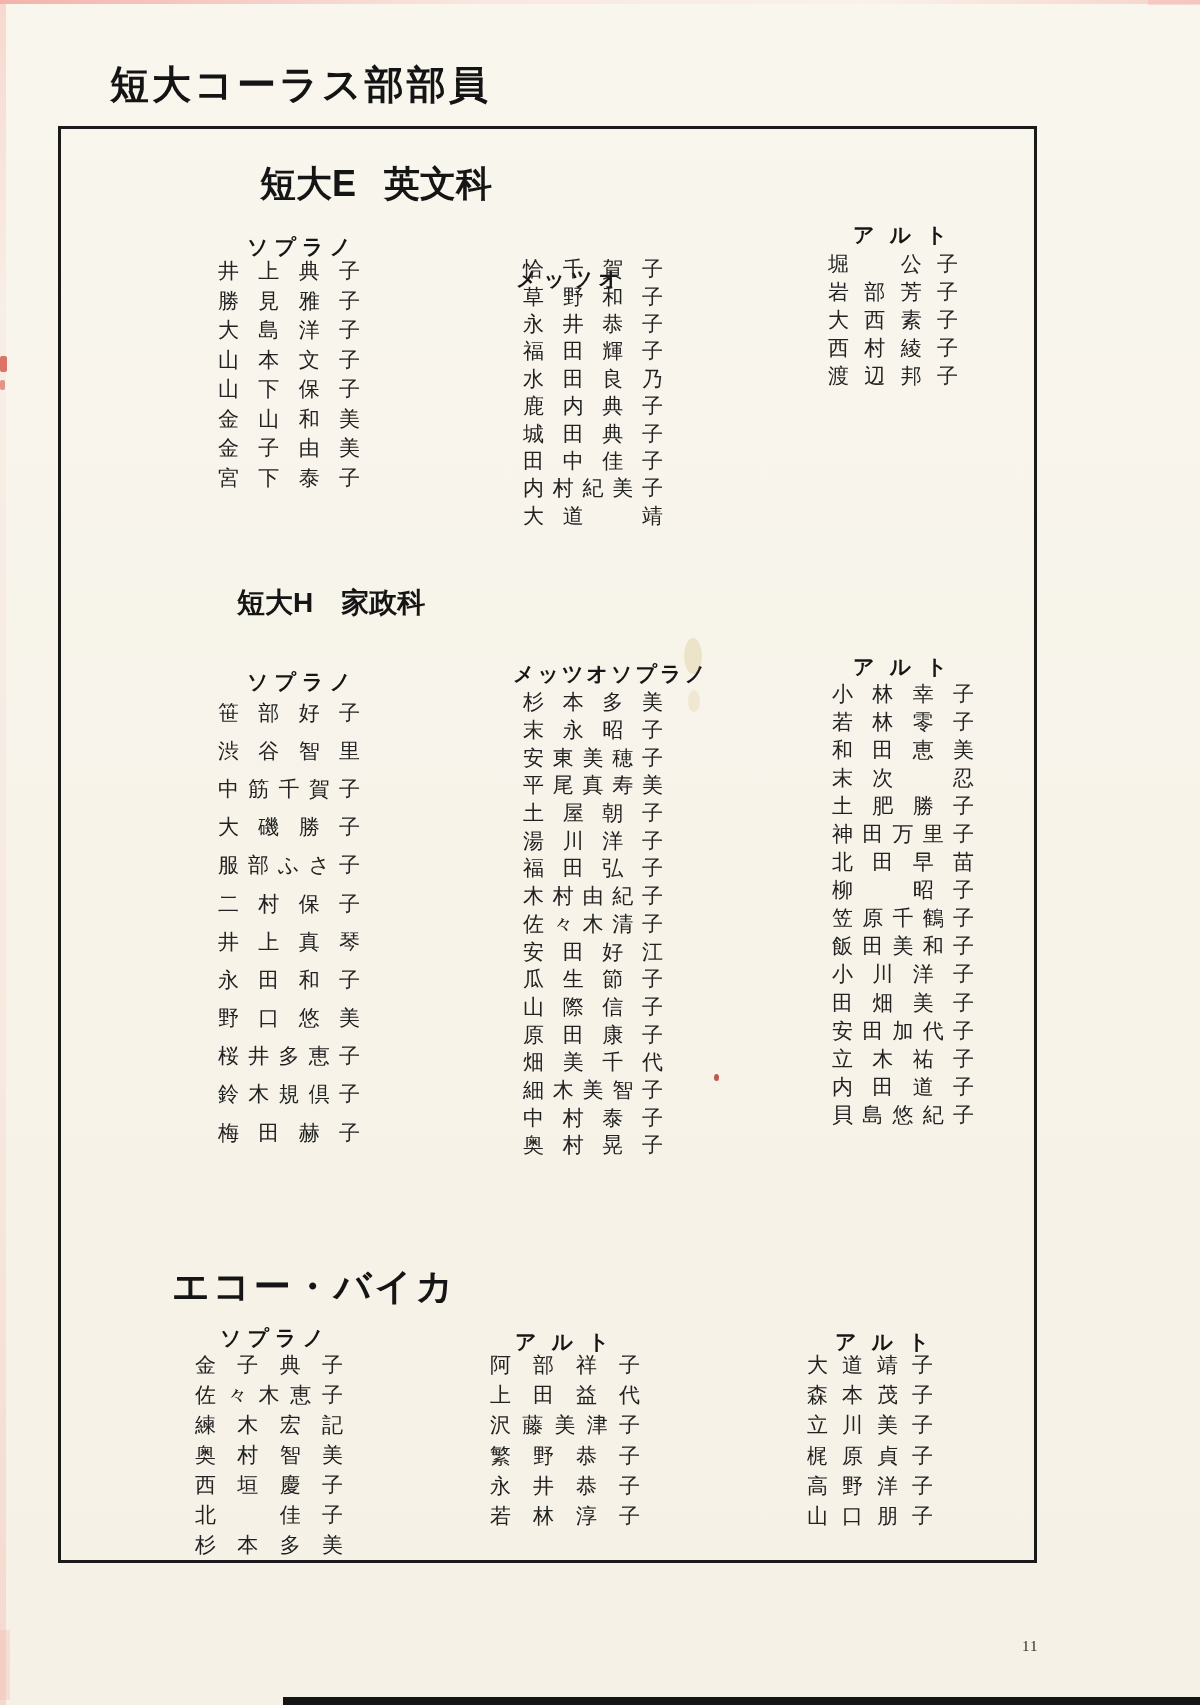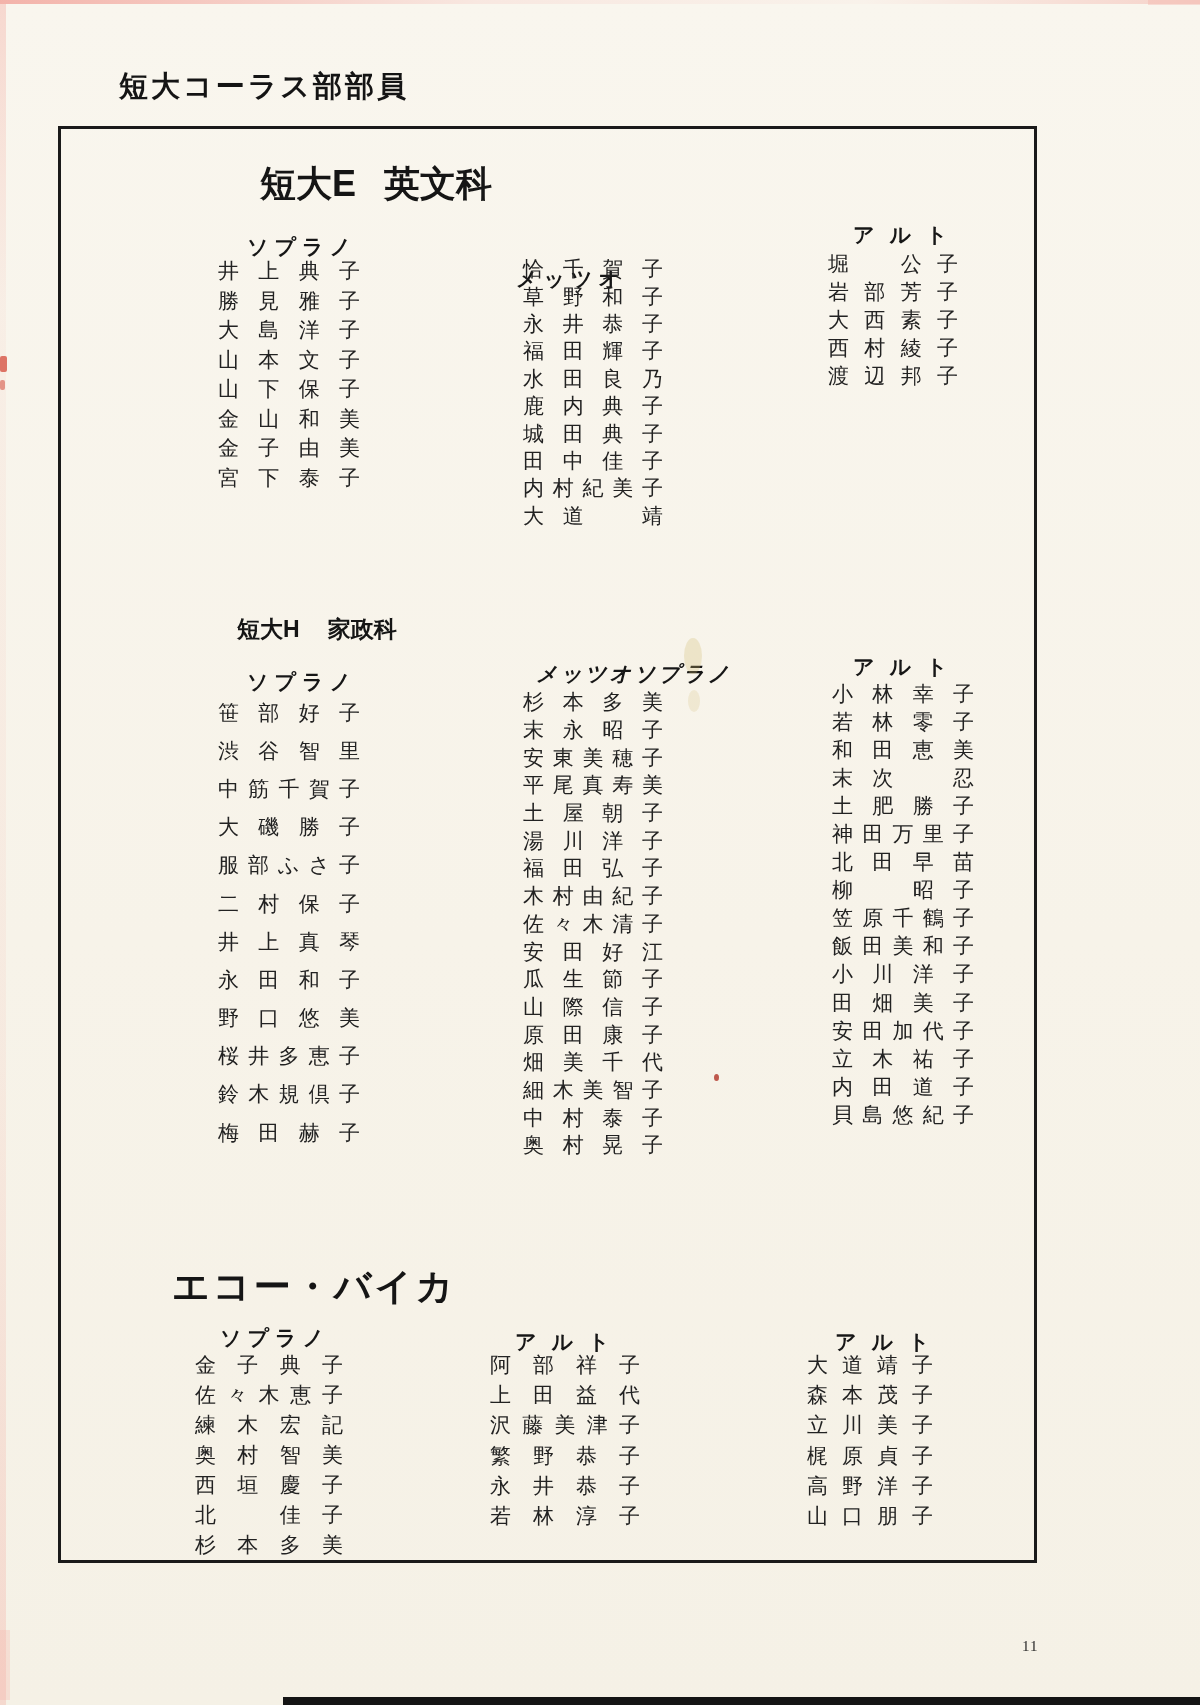--- a/index.html
+++ b/index.html
@@ -3,23 +3,23 @@
 <meta charset="utf-8">
 <style>
   html,body{margin:0;padding:0;}
   body{
     width:1200px;height:1705px;position:relative;overflow:hidden;
     background:linear-gradient(180deg,#f9f6ee 0%,#f7f3e9 55%,#f5f1e6 100%);
     font-family:"Liberation Serif", serif;
     color:#1f1f1f;
   }
   .page-title{
-    position:absolute;left:104px;top:52px;margin:15px;
+    position:absolute;left:104px;top:52px;margin:6px;
     font-family:Liberation Serif, serif;font-weight:bold;
-    font-size:29px;letter-spacing:3px;color:#141414;
+    font-size:39px;letter-spacing:3px;color:#141414;
   }
   .frame{
     position:absolute;left:58px;top:126px;width:979px;height:1437px;
     border:3px solid #1a1a1a;box-sizing:border-box;
   }
   .sec-heading{
     position:absolute;font-family:"Liberation Sans", sans-serif;
     font-weight:bold;color:#151515;white-space:nowrap;
   }
   .sec-heading .subject{margin-left:28px;}
@@ -207,25 +207,25 @@
       <span>子</span>
     </div>
     <div class="name">
       <span>渡</span>
       <span>辺</span>
       <span>邦</span>
       <span>子</span>
     </div>
   </div>
 
-<div class="sec-heading" style="left:237px;top:584px;font-size:23px;margin-top:30px;">
+<div class="sec-heading" style="left:237px;top:584px;font-size:28px;">
   <span>短大H</span><span class="subject">家政科</span>
 </div>
 <div class="col-header ls-n" style="left:247px;top:668px;">ソプラノ</div>
-<div class="col-header ls-s" style="left:536px;top:660px;font-style:italic;">メッツオソプラノ</div>
+<div class="col-header ls-s" style="left:513px;top:660px;">メッツオソプラノ</div>
 <div class="col-header ls-w" style="left:853px;top:653px;">アルト</div>
 <div class="names" style="left:218px;top:694px;width:142px;--pitch:38.2px;">
     <div class="name">
       <span>笹</span>
       <span>部</span>
       <span>好</span>
       <span>子</span>
     </div>
     <div class="name">
       <span>渋</span>

